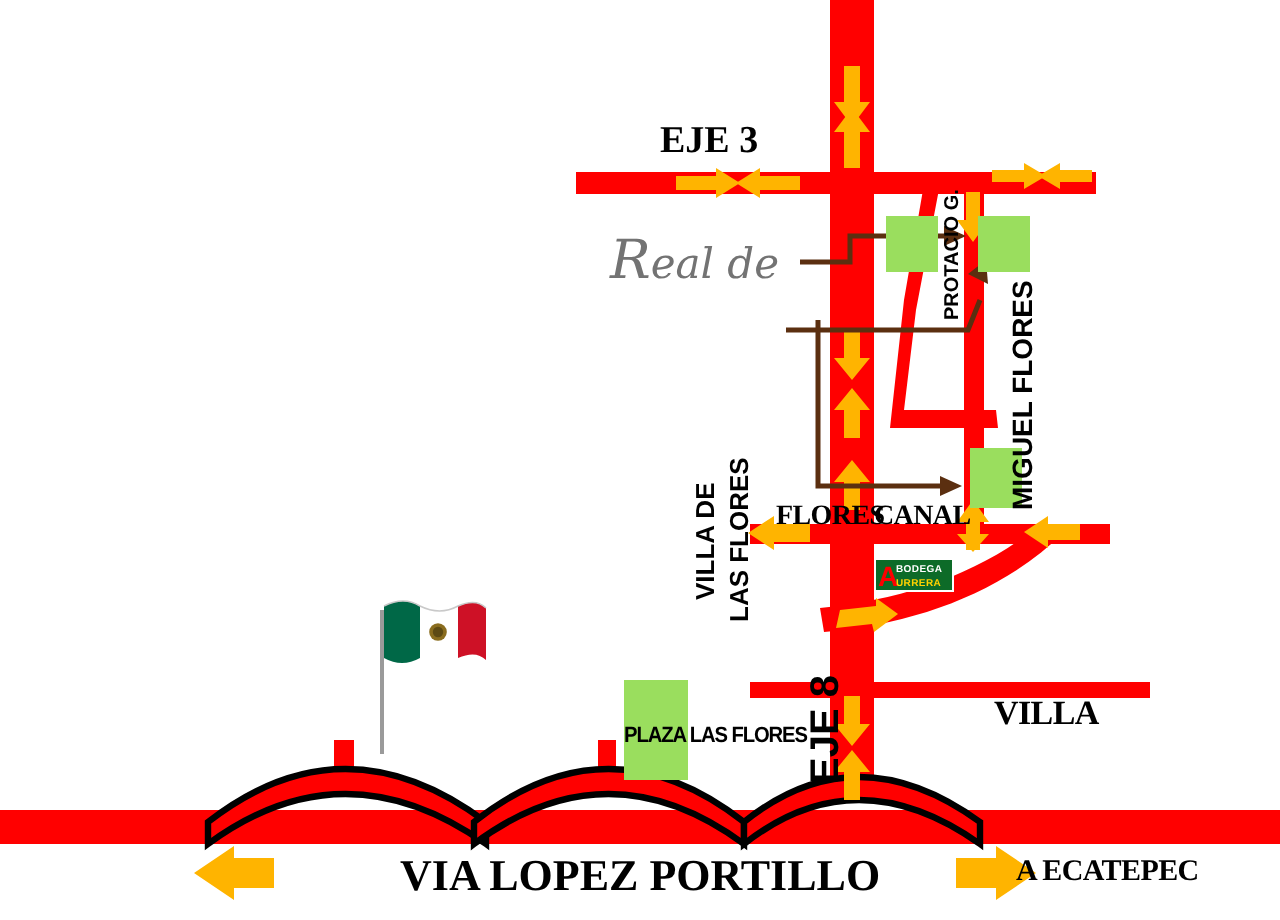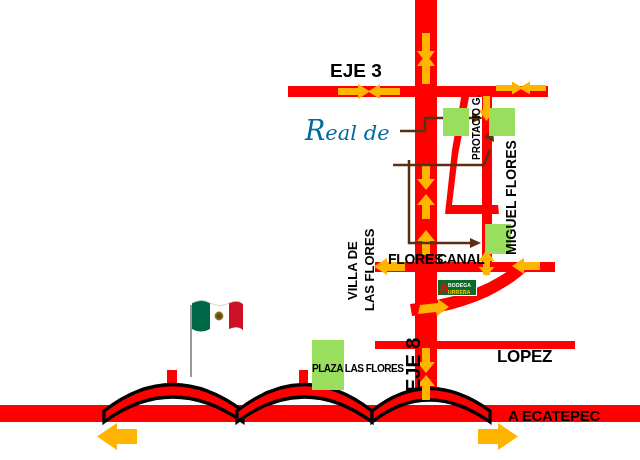--- a/index.html
+++ b/index.html
@@ -17,33 +17,33 @@
   }
   
   .road {
     position: absolute;
     background: #ff0000;
   }
   
   .lbl {
     position: absolute;
     color: #000000;
-    font-family: Liberation Sans, sans-serif;
+    font-family: Liberation Serif, serif;
     font-weight: bold;
     white-space: nowrap;
     letter-spacing: -0.3px;
   }
   .lbl-eje3   { left: 330px; top: 60px;  font-size: 19px; letter-spacing: 0px;}
   .lbl-enrique{ left: 388px; top: 251px; font-size: 14px; }
   .lbl-millan { left: 437px; top: 251px; font-size: 14px; }
   .lbl-canal  { left: 432px; top: 301px; font-size: 19px; }
   .lbl-dalias { left: 497px; top: 347px; font-size: 17px; }
   .lbl-vlp    { left: 200px; top: 425px; font-size: 22px; letter-spacing:0px;}
   .lbl-tult   { left: 10px;  top: 430px; font-size: 14px; }
-  .lbl-ecat   { left: 508px; top: 407px; font-size: 15px; }
+  .lbl-ecat   { left: 508px; top: 428px; font-size: 15px; }
 
   
   .lbl-rot {
     position: absolute;
     color: #000000;
     font-family: "Liberation Sans", sans-serif;
     font-weight: bold;
     white-space: nowrap;
     transform-origin: 0 0;
   }
@@ -68,21 +68,21 @@
     transform: rotate(-90deg);
   }
   .lbl-eje8 {
     left: 402px; top: 392px;
     font-size: 20px;
     transform: rotate(-90deg);
   }
   
   .script-label {
     position: absolute;
-    color: #0369a1;
+    color: #737373;
     font-family: "DejaVu Serif", serif;
     font-style: italic;
     font-size: 21px;
     line-height: 26px;
     white-space: nowrap;
   }
   .script-label .cap { font-size: 27px; }
 
   
   .green-block {
@@ -259,21 +259,22 @@
   <div class="store-sign">
     <div class="topbar"></div>
     <div class="bigA">A</div>
     <div class="line1">BODEGA</div>
     <div class="line2">URRERA</div>
   </div>
 
   <div class="lbl lbl-eje3">EJE 3</div>
   <div class="lbl lbl-enrique">FLORES</div>
   <div class="lbl lbl-millan">CANAL</div>
-  <div class="lbl lbl-dalias">LOPEZ</div>
+  <div class="lbl lbl-dalias">VILLA</div>
+  <div class="lbl lbl-vlp">VIA LOPEZ PORTILLO</div>
   <div class="lbl lbl-ecat">A ECATEPEC</div>
 
   <div class="lbl-rot lbl-miguel">MIGUEL FLORES</div>
   <div class="lbl-rot lbl-protacio">PROTACIO G.</div>
   <div class="lbl-rot lbl-villa1">VILLA DE</div>
   <div class="lbl-rot lbl-villa2">LAS FLORES</div>
   <div class="lbl-rot lbl-eje8">EJE 8</div>
 
   <div class="plaza-text">PLAZA LAS FLORES</div>
 

